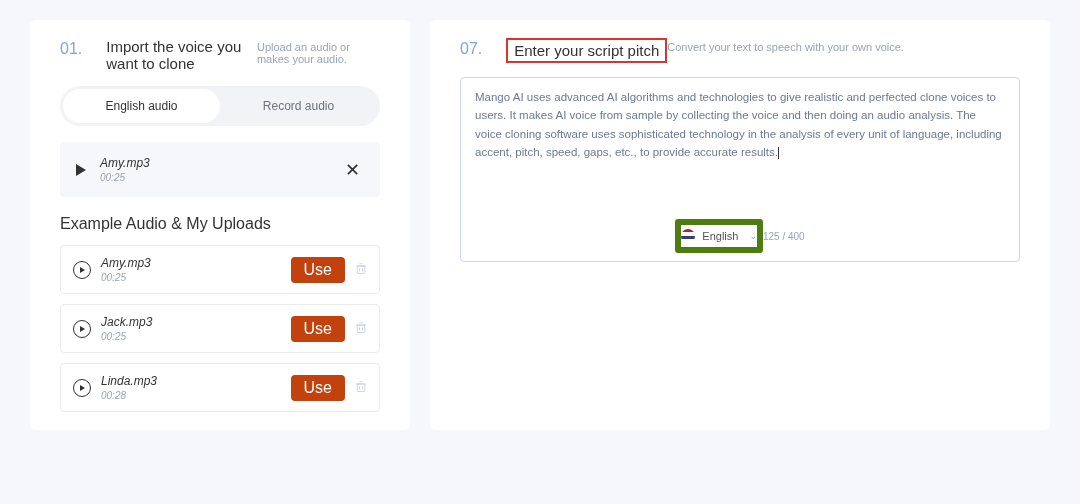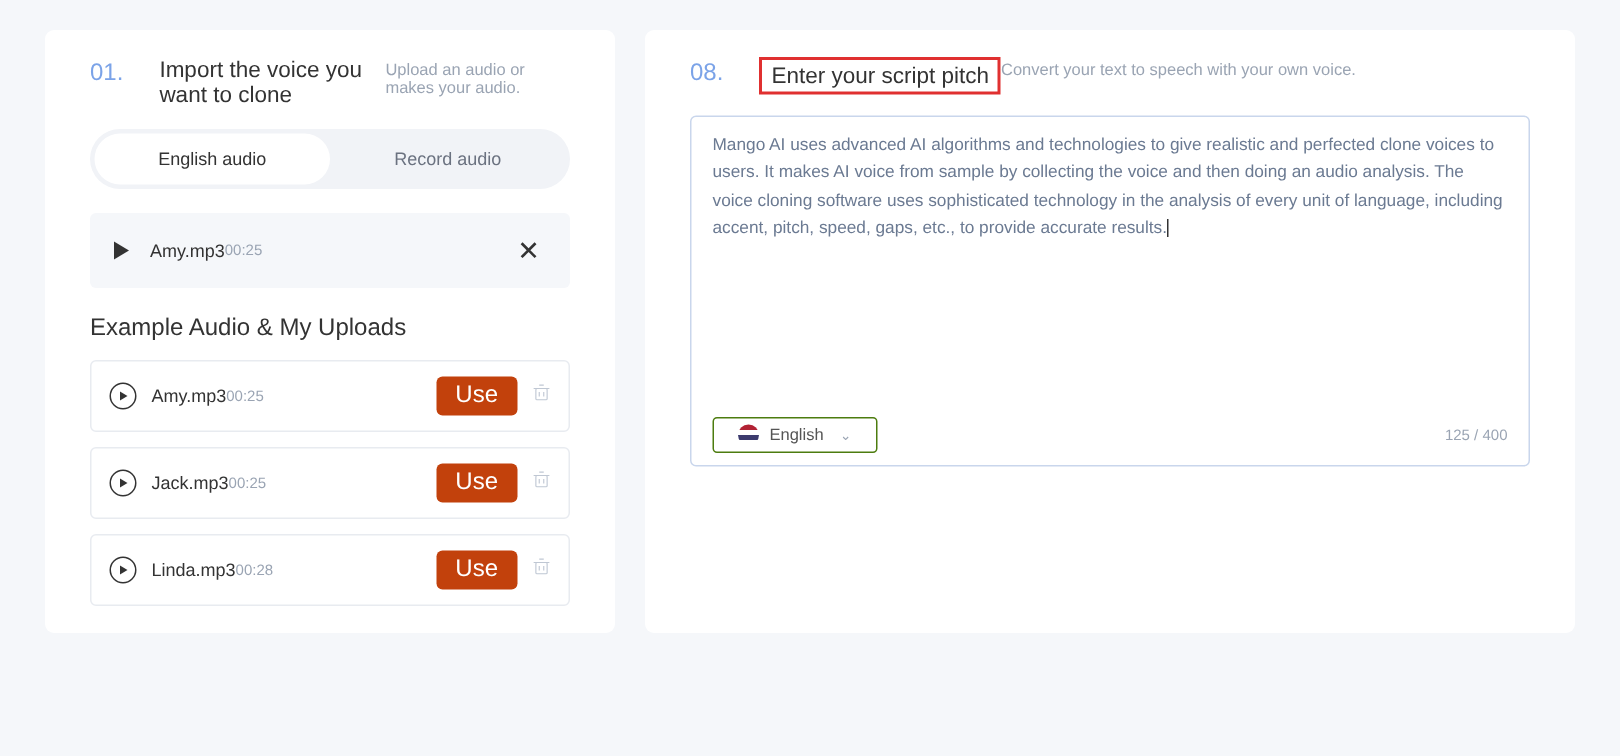--- a/index.html
+++ b/index.html
@@ -12,35 +12,35 @@
     .step-num { color: #7ba3e8; font-size: 16px; font-weight: 500; margin-top: 2px; }
     .step-titles { display: flex; flex-direction: row; }
     .step-title { color: #333; font-size: 15px; font-weight: 500; }
     .step-subtitle { color: #9aa4b3; font-size: 11px; margin-top: 3px; }
     .highlight-box { border: 2px solid #e03030; padding: 2px 6px; display: inline-block; }
     .tab-group { display: flex; background: #f1f3f7; border-radius: 22px; padding: 3px; margin-bottom: 16px; }
     .tab { flex: 1; text-align: center; padding: 10px 0; font-size: 12px; color: #6b7280; border-radius: 20px; cursor: pointer; }
     .tab.active { background: #fff; color: #333; }
     .uploaded-audio { background: #f5f7fa; border-radius: 4px; padding: 14px 16px; display: flex; align-items: center; margin-bottom: 18px; }
     .play-btn { width: 0; height: 0; border-left: 10px solid #333; border-top: 6px solid transparent; border-bottom: 6px solid transparent; margin-right: 14px; cursor: pointer; }
-    .audio-info { display: flex; flex-direction: row; }
+    .audio-info { display: flex; flex-direction: column; font-style: italic; }
     .audio-name { font-size: 12px; color: #333; }
     .audio-duration { font-size: 10px; color: #9aa4b3; margin-top: 2px; }
     .remove-btn { margin-left: auto; font-size: 18px; color: #333; cursor: pointer; padding: 0 4px; }
     .section-label { font-size: 16px; color: #333; font-weight: 500; margin-bottom: 12px; }
     .audio-list { display: flex; flex-direction: column; gap: 10px; }
     .audio-item { display: flex; align-items: center; border: 1px solid #e8ebf0; border-radius: 4px; padding: 10px 12px; }
     .play-circle { width: 18px; height: 18px; border: 1.5px solid #333; border-radius: 50%; display: flex; align-items: center; justify-content: center; margin-right: 10px; cursor: pointer; }
     .play-circle::after { content: ''; width: 0; height: 0; border-left: 5px solid #333; border-top: 3px solid transparent; border-bottom: 3px solid transparent; margin-left: 1px; }
     .use-btn { margin-left: auto; background: #c2410c; color: #fff; font-size: 16px; padding: 4px 13px; border-radius: 4px; border: none; cursor: pointer; }
     .delete-btn { margin-left: 10px; width: 12px; color: #bfc7d3; cursor: pointer; }
-    .script-box { border: 1px solid #c9d6ec; border-radius: 4px; padding: 10px 14px 8px; display: flex; flex-direction: column; height: 234px; }
+    .script-box { border: 1px solid #c9d6ec; border-radius: 4px; padding: 10px 14px 8px; display: flex; flex-direction: column; height: 185px; align-items: center; }
     .script-text { font-size: 11.5px; color: #6b7a92; line-height: 1.6; flex: 1; outline: none; }
     .script-footer { display: flex; align-items: center; margin-top: 6px; padding-top: 6px; }
-    .lang-select { display: flex; align-items: center; gap: 7px; border: 1px solid #4d7c0f; border-radius: 3px; padding: 4px 16px; cursor: pointer; }
+    .lang-select { display: flex; align-items: center; gap: 7px; border: 6px solid #4d7c0f; border-radius: 3px; padding: 4px 0; cursor: pointer; }
     .flag { width: 14px; height: 14px; border-radius: 50%; background: linear-gradient(to bottom, #b22234 0%, #b22234 25%, #fff 25%, #fff 50%, #3c3b6e 50%, #3c3b6e 75%, #fff 75%); }
     .lang-name { font-size: 11px; color: #555; }
     .chevron { font-size: 9px; color: #9aa4b3; margin-left: 4px; }
     .char-count { margin-left: auto; font-size: 10px; color: #9aa4b3; }
     .cursor { display: inline-block; width: 1px; height: 12px; background: #333; vertical-align: middle; }
   </style>
 </head>
 <body>
 
 <div class="container">
@@ -119,21 +119,21 @@
               <line x1="6" y1="7" x2="6" y2="11" stroke="#bfc7d3"></line>
               <line x1="10" y1="7" x2="10" y2="11" stroke="#bfc7d3"></line>
             </svg>
         </div>
       </div>
     </div>
   </div>
 
   <div class="panel panel-right">
     <div class="step-header">
-      <div class="step-num">08.</div>
+      <div class="step-num">07.</div>
       <div class="step-titles">
         <div class="highlight-box">
           <div class="step-title">Enter your script pitch</div>
         </div>
         <div class="step-subtitle">Convert your text to speech with your own voice.</div>
       </div>
     </div>
 
     <div class="script-box">
       <div class="script-text" contenteditable="true" style=""><span>Mango AI uses advanced AI algorithms and technologies to give realistic and perfected clone voices to users. It makes AI voice from sample by collecting the voice and then doing an audio analysis. The voice cloning software uses sophisticated technology in the analysis of every unit of language, including accent, pitch, speed, gaps, etc., to provide accurate results.</span><span class="cursor"></span></div>

